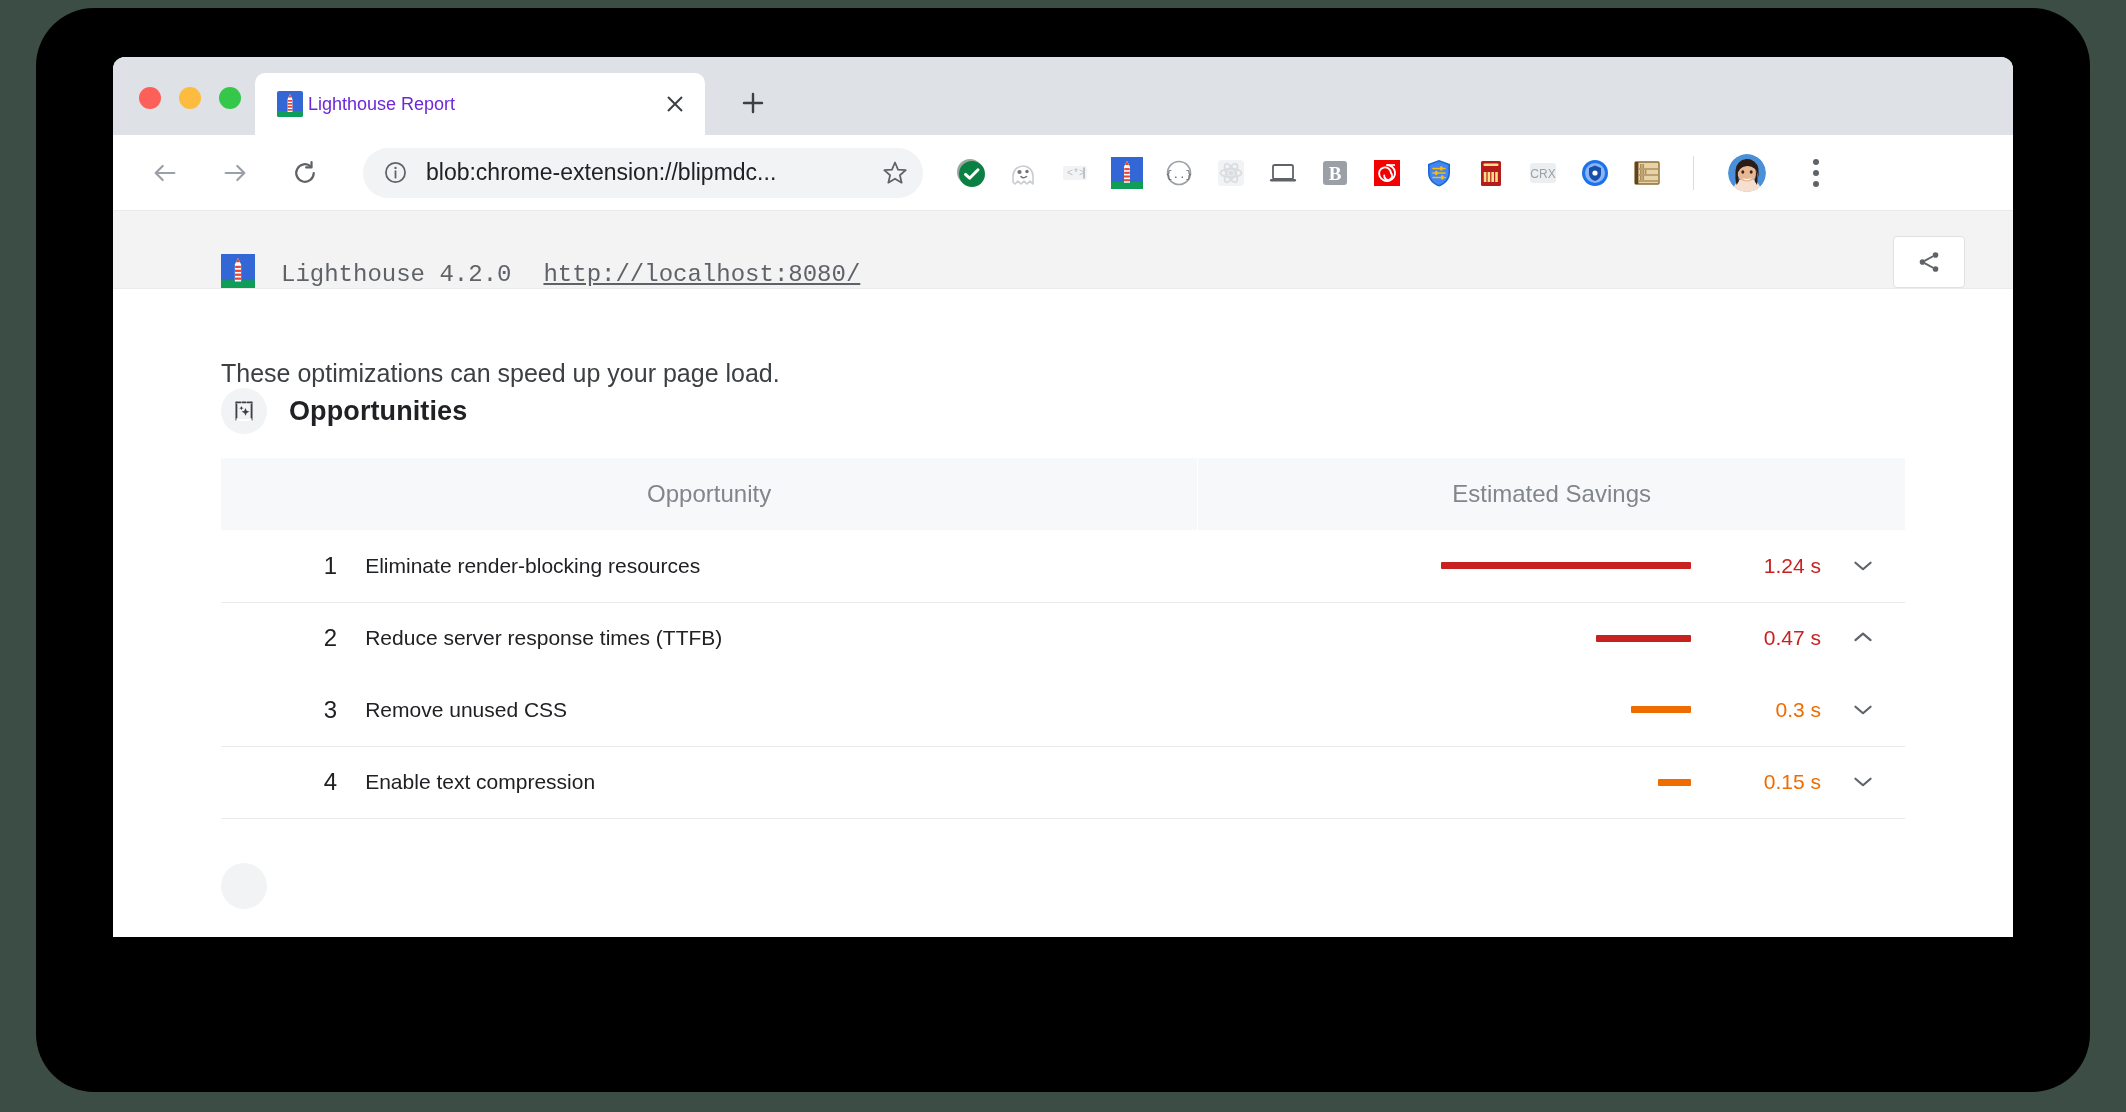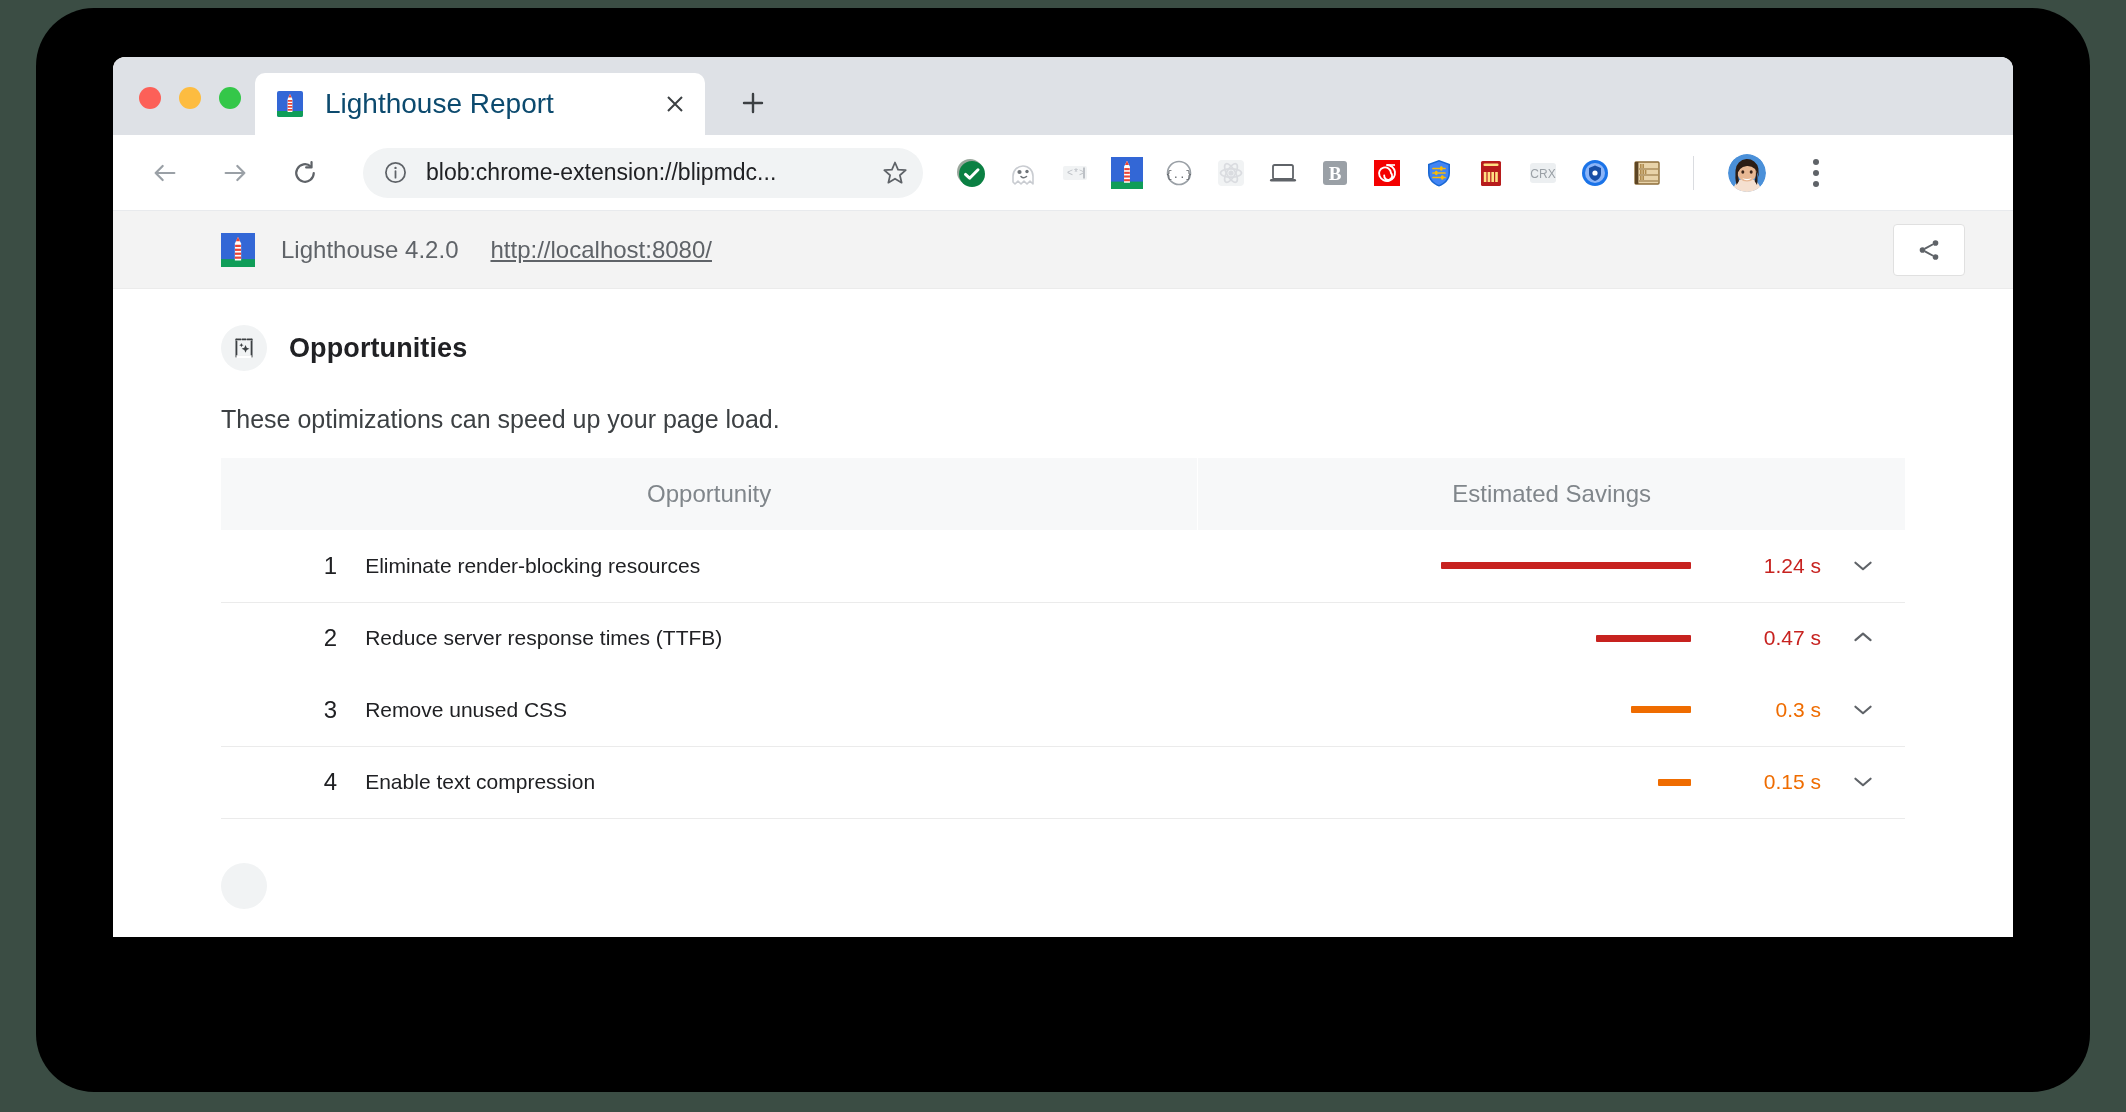--- a/index.html
+++ b/index.html
@@ -73,23 +73,23 @@
     padding: 0 0 0 22px;
     position: relative;
   }
   #tab-favicon {
     width: 26px; height: 26px;
     flex: 0 0 auto;
     border-radius: 2px;
     overflow: hidden;
   }
   #tab-title {
-    margin-left: 22px;
-    font-size: 28px;
-    color: #0c4a6e;
+    margin-left: 5px;
+    font-size: 18px;
+    color: #6d28d9;
     white-space: nowrap;
     overflow: hidden;
     text-overflow: ellipsis;
     flex: 1 1 auto;
   }
   #tab-close {
     width: 40px; height: 40px;
     margin-right: 10px;
     display: flex; align-items: center; justify-content: center;
     flex: 0 0 auto;
@@ -175,23 +175,24 @@
     flex: 1 1 auto;
     background: #ffffff;
     overflow: hidden;
     position: relative;
   }
 
   #report-header {
     background: #f3f3f3;
     height: 78px;
     display: flex;
-    align-items: center;
+    align-items: flex-end;
     padding: 0 48px 0 108px;
     border-bottom: 1px solid #ebebeb;
+    font-family: Liberation Mono, monospace;
   }
   #lh-logo { width: 34px; height: 34px; flex: 0 0 auto; }
   #lh-version {
     margin-left: 26px;
     font-size: 24px;
     color: #5f6368;
     flex: 0 0 auto;
   }
   #lh-url {
     margin-left: 32px;
@@ -594,34 +595,34 @@
           <circle cx="18" cy="5.5" r="2.6" fill="#5f6368"></circle>
           <circle cx="6" cy="12" r="2.6" fill="#5f6368"></circle>
           <circle cx="18" cy="18.5" r="2.6" fill="#5f6368"></circle>
           <path d="M8.3 10.8 L15.7 6.7 M8.3 13.2 L15.7 17.3" stroke="#5f6368" stroke-width="1.8"></path>
         </svg>
       </span>
     </div>
 
     <div id="opportunities-section">
 
+      <div id="section-subtitle">These optimizations can speed up your page load.</div>
+
       <div id="section-title-row">
         <span id="section-icon-wrap">
           <svg width="26" height="26" viewBox="0 0 24 24">
             <path d="M5 4 H19 V20 H5 Z" stroke="#3c4043" stroke-width="1.7" fill="none" stroke-linejoin="round"></path>
             <path d="M5 4 H10 M14 4 H19 M5 20 H19" stroke="#ffffff" stroke-width="2.4"></path>
             <path d="M5 4 H9 M15 4 H19" stroke="#3c4043" stroke-width="1.7" stroke-linecap="round"></path>
             <path d="M13.4 9.2 L14.5 11.7 L17 12.8 L14.5 13.9 L13.4 16.4 L12.3 13.9 L9.8 12.8 L12.3 11.7 Z" fill="#3c4043"></path>
             <path d="M9.6 7.4 L10.2 8.8 L11.6 9.4 L10.2 10 L9.6 11.4 L9 10 L7.6 9.4 L9 8.8 Z" fill="#3c4043"></path>
           </svg>
         </span>
         <span id="section-title">Opportunities</span>
       </div>
-
-      <div id="section-subtitle">These optimizations can speed up your page load.</div>
 
       <table id="opportunity-table">
         <thead>
           <tr>
             <th class="col-opportunity" colspan="2">Opportunity</th>
             <th class="col-savings" colspan="2">Estimated Savings</th>
           </tr>
         </thead>
         <tbody id="table-body">
             <tr class="opp-row">

